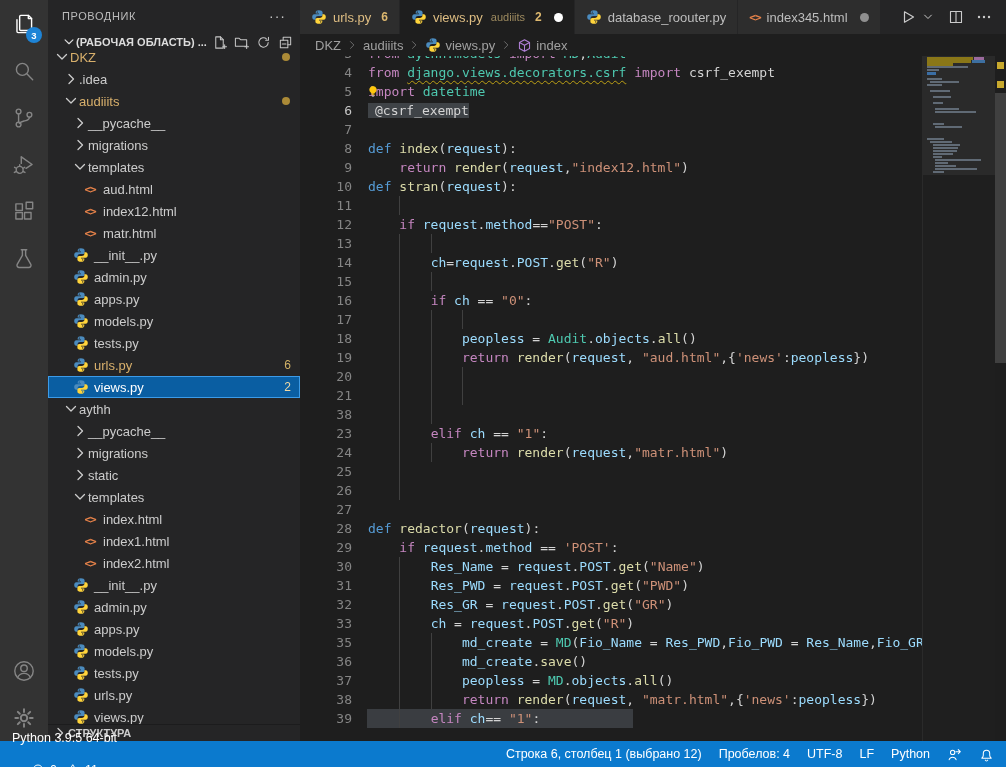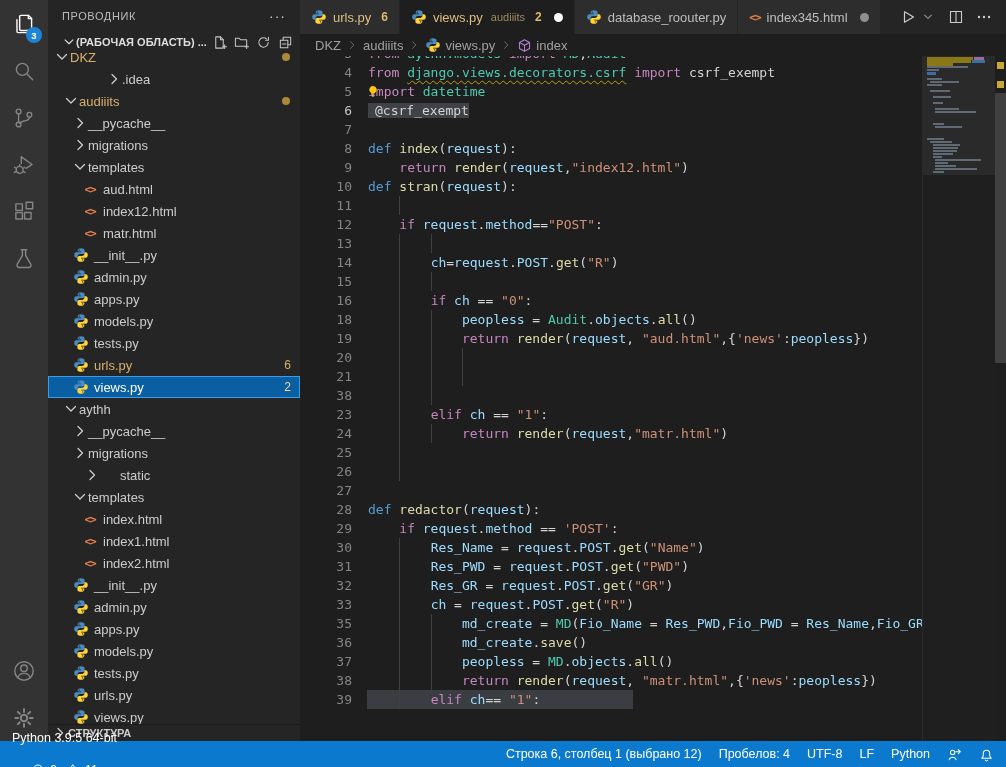--- a/index.html
+++ b/index.html
@@ -209,21 +209,21 @@
         <div class="row mod" style="padding-left: 6px;">
           <span class="twist">
             <svg width="16" height="16" viewBox="0 0 16 16" fill="none" stroke="currentColor" stroke-width="1.3" stroke-linecap="round" stroke-linejoin="round">
               <path d="M3.5 5.5L8 10l4.5-4.5"></path>
             </svg>
           </span>
           <span class="rl">DKZ</span>
           <span class="rspace"></span>
           <span class="gitdot"></span>
         </div>
-        <div class="row" style="padding-left: 15px; margin-left: 43px;">
+        <div class="row" style="padding-left: 15px;">
           <span class="twist">
             <svg width="16" height="16" viewBox="0 0 16 16" fill="none" stroke="currentColor" stroke-width="1.3" stroke-linecap="round" stroke-linejoin="round">
               <path d="M6 3.5l4.5 4.5L6 12.5"></path>
             </svg>
           </span>
           <span class="rl">.idea</span>
           <span class="rspace"></span>
         </div>
         <div class="row mod" style="padding-left: 15px;">
           <span class="twist">
@@ -375,21 +375,21 @@
         </div>
         <div class="row" style="padding-left: 24px;">
           <span class="twist">
             <svg width="16" height="16" viewBox="0 0 16 16" fill="none" stroke="currentColor" stroke-width="1.3" stroke-linecap="round" stroke-linejoin="round">
               <path d="M6 3.5l4.5 4.5L6 12.5"></path>
             </svg>
           </span>
           <span class="rl">migrations</span>
           <span class="rspace"></span>
         </div>
-        <div class="row" style="padding-left: 36px; gap: 20px;">
+        <div class="row" style="padding-left: 24px;">
           <span class="twist">
             <svg width="16" height="16" viewBox="0 0 16 16" fill="none" stroke="currentColor" stroke-width="1.3" stroke-linecap="round" stroke-linejoin="round">
               <path d="M6 3.5l4.5 4.5L6 12.5"></path>
             </svg>
           </span>
           <span class="rl">static</span>
           <span class="rspace"></span>
         </div>
         <div class="row" style="padding-left: 24px;">
           <span class="twist">
@@ -623,20 +623,21 @@
         <div class="cl"><span class="num">7</span><span class="ct"></span></div>
         <div class="cl"><span class="num">8</span><span class="ct"><span class="tk-d">def</span><span class="tk-w"> </span><span class="tk-f">index</span><span class="tk-w">(</span><span class="tk-v">request</span><span class="tk-w">):</span></span></div>
         <div class="cl"><span class="num">9</span><span class="ct"><span class="tk-w">    </span><span class="tk-k">return</span><span class="tk-w"> </span><span class="tk-f">render</span><span class="tk-w">(</span><span class="tk-v">request</span><span class="tk-w">,</span><span class="tk-s">"index12.html"</span><span class="tk-w">)</span></span></div>
         <div class="cl"><span class="num">10</span><span class="ct"><span class="tk-d">def</span><span class="tk-w"> </span><span class="tk-f">stran</span><span class="tk-w">(</span><span class="tk-v">request</span><span class="tk-w">):</span></span></div>
         <div class="cl"><span class="num">11</span><div class="gd" style="left: 99.32px;"></div><span class="ct"></span></div>
         <div class="cl"><span class="num">12</span><span class="ct"><span class="tk-w">    </span><span class="tk-k">if</span><span class="tk-w"> </span><span class="tk-v">request</span><span class="tk-w">.</span><span class="tk-v">method</span><span class="tk-w">==</span><span class="tk-s">"POST"</span><span class="tk-w">:</span></span></div>
         <div class="cl"><span class="num">13</span><div class="gd" style="left: 99.32px;"></div><div class="gd" style="left: 130.64px;"></div><span class="ct"></span></div>
         <div class="cl"><span class="num">14</span><div class="gd" style="left: 99.32px;"></div><span class="ct"><span class="tk-w">        </span><span class="tk-v">ch</span><span class="tk-w">=</span><span class="tk-v">request</span><span class="tk-w">.</span><span class="tk-v">POST</span><span class="tk-w">.</span><span class="tk-f">get</span><span class="tk-w">(</span><span class="tk-s">"R"</span><span class="tk-w">)</span></span></div>
         <div class="cl"><span class="num">15</span><div class="gd" style="left: 99.32px;"></div><div class="gd" style="left: 130.64px;"></div><span class="ct"></span></div>
         <div class="cl"><span class="num">16</span><div class="gd" style="left: 99.32px;"></div><span class="ct"><span class="tk-w">        </span><span class="tk-k">if</span><span class="tk-w"> </span><span class="tk-v">ch</span><span class="tk-w"> == </span><span class="tk-s">"0"</span><span class="tk-w">:</span></span></div>
+        <div class="cl"><span class="num">17</span><div class="gd" style="left: 99.32px;"></div><div class="gd" style="left: 130.64px;"></div><div class="gd" style="left: 161.96px;"></div><span class="ct"></span></div>
         <div class="cl"><span class="num">18</span><div class="gd" style="left: 99.32px;"></div><div class="gd" style="left: 130.64px;"></div><span class="ct"><span class="tk-w">            </span><span class="tk-v">peopless</span><span class="tk-w"> = </span><span class="tk-t">Audit</span><span class="tk-w">.</span><span class="tk-v">objects</span><span class="tk-w">.</span><span class="tk-f">all</span><span class="tk-w">()</span></span></div>
         <div class="cl"><span class="num">19</span><div class="gd" style="left: 99.32px;"></div><div class="gd" style="left: 130.64px;"></div><span class="ct"><span class="tk-w">            </span><span class="tk-k">return</span><span class="tk-w"> </span><span class="tk-f">render</span><span class="tk-w">(</span><span class="tk-v">request</span><span class="tk-w">, </span><span class="tk-s">"aud.html"</span><span class="tk-w">,{</span><span class="tk-s">'news'</span><span class="tk-w">:</span><span class="tk-v">peopless</span><span class="tk-w">})</span></span></div>
         <div class="cl"><span class="num">20</span><div class="gd" style="left: 99.32px;"></div><div class="gd" style="left: 130.64px;"></div><div class="gd" style="left: 161.96px;"></div><span class="ct"></span></div>
         <div class="cl"><span class="num">21</span><div class="gd" style="left: 99.32px;"></div><div class="gd" style="left: 130.64px;"></div><div class="gd" style="left: 161.96px;"></div><span class="ct"></span></div>
         <div class="cl"><span class="num">38</span><div class="gd" style="left: 99.32px;"></div><div class="gd" style="left: 130.64px;"></div><span class="ct"></span></div>
         <div class="cl"><span class="num">23</span><div class="gd" style="left: 99.32px;"></div><span class="ct"><span class="tk-w">        </span><span class="tk-k">elif</span><span class="tk-w"> </span><span class="tk-v">ch</span><span class="tk-w"> == </span><span class="tk-s">"1"</span><span class="tk-w">:</span></span></div>
         <div class="cl"><span class="num">24</span><div class="gd" style="left: 99.32px;"></div><div class="gd" style="left: 130.64px;"></div><span class="ct"><span class="tk-w">            </span><span class="tk-k">return</span><span class="tk-w"> </span><span class="tk-f">render</span><span class="tk-w">(</span><span class="tk-v">request</span><span class="tk-w">,</span><span class="tk-s">"matr.html"</span><span class="tk-w">)</span></span></div>
         <div class="cl"><span class="num">25</span><div class="gd" style="left: 99.32px;"></div><span class="ct"></span></div>
         <div class="cl"><span class="num">26</span><div class="gd" style="left: 99.32px;"></div><span class="ct"></span></div>
         <div class="cl"><span class="num">27</span><span class="ct"></span></div>

